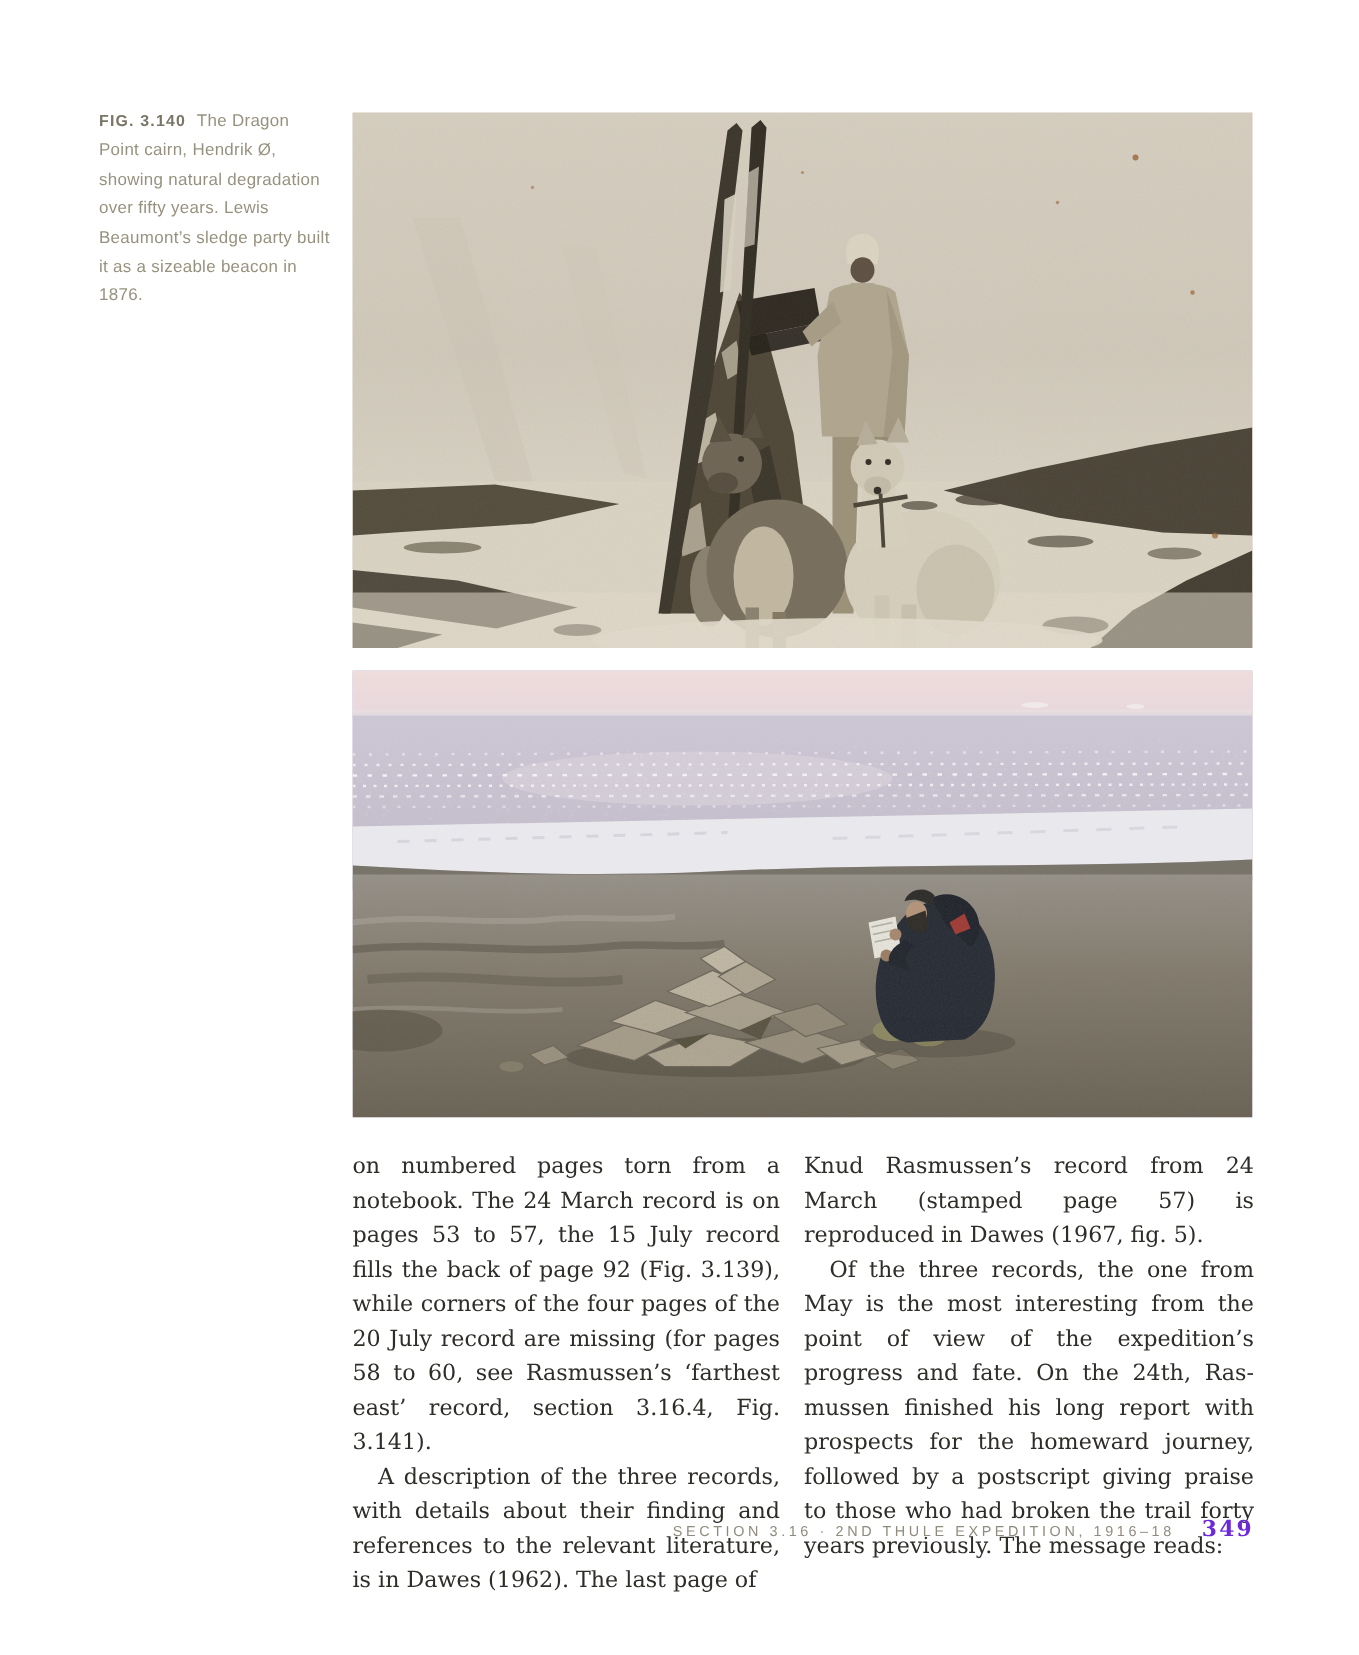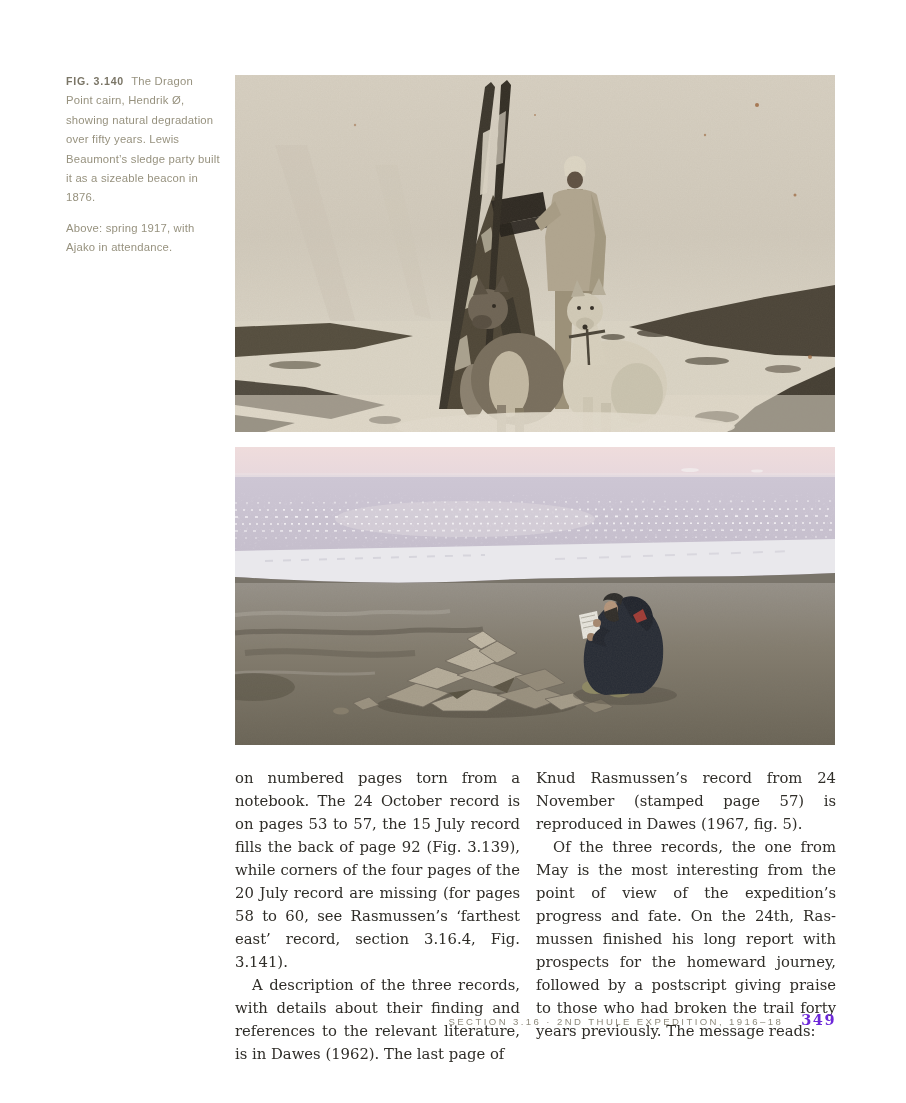--- a/index.html
+++ b/index.html
@@ -53,21 +53,20 @@
 </head>
 <body>
 
 <div class="page">
 
   <aside class="caption">
     <p class="cap">
       <span class="figlabel">FIG. 3.140</span>
       <span>The Dragon Point cairn, Hendrik Ø, showing natural degradation over fifty years. Lewis Beaumont’s sledge party built it as a sizeable beacon in 1876.</span>
     </p>
-    <p class="cap">Above: spring 1917, with Ajako in attendance.</p>
   </aside>
 
   <figure class="photo photo-top" role="img" style="margin:0" aria-label="Spring 1917: Ajako standing beside the stone beacon with two upright skis, a sledge board and two sledge dogs sitting in the snow">
     <svg viewBox="0 0 600 357" preserveAspectRatio="none">
       <defs>
         <linearGradient id="gsky" x1="0" y1="0" x2="0" y2="1">
           <stop offset="0" stop-color="#d7d0c2"></stop>
           <stop offset="0.45" stop-color="#d1cabc"></stop>
           <stop offset="0.72" stop-color="#d9d3c5"></stop>
           <stop offset="1" stop-color="#ded8c9"></stop>
@@ -282,25 +281,25 @@
         <circle cx="356" cy="190" r="4" fill="#9d7f66"></circle>
         <path d="M368,180 C360,184 356,190 358,196 L372,200 C366,192 370,186 376,184 Z" fill="#20242d"></path>
       </g>
 
       <rect y="136" width="600" height="162" filter="url(#grainB)" opacity="0.28"></rect>
     </svg>
   </figure>
 
   <main class="cols">
     <div class="col-left">
-      <p class="body-p">on numbered pages torn from a notebook. The 24 October record is on pages 53 to 57, the 15 July re­cord fills the back of page 92 (Fig. 3.139), while corners of the four pages of the 20 July record are missing (for pages 58 to 60, see Rasmussen’s ‘farthest east’ record, section 3.16.4, Fig. 3.141).</p>
+      <p class="body-p">on numbered pages torn from a notebook. The 24 March record is on pages 53 to 57, the 15 July re­cord fills the back of page 92 (Fig. 3.139), while corners of the four pages of the 20 July record are missing (for pages 58 to 60, see Rasmussen’s ‘farthest east’ record, section 3.16.4, Fig. 3.141).</p>
       <p class="body-p indent">A description of the three records, with details about their finding and references to the relevant literature, is in Dawes (1962). The last page of</p>
     </div>
     <div class="col-right">
-      <p class="body-p">Knud Rasmussen’s record from 24 November (stamped page 57) is reproduced in Dawes (1967, fig. 5).</p>
+      <p class="body-p">Knud Rasmussen’s record from 24 March (stamped page 57) is reproduced in Dawes (1967, fig. 5).</p>
       <p class="body-p indent">Of the three records, the one from May is the most interesting from the point of view of the expedition’s progress and fate. On the 24th, Ras­mussen finished his long report with prospects for the homeward journey, followed by a post­script giving praise to those who had broken the trail forty years previously. The message reads:</p>
     </div>
   </main>
 
   <footer class="footer">
     <span class="footer-section">SECTION 3.16 · 2ND THULE EXPEDITION, 1916–18</span>
     <span class="footer-page">349</span>
   </footer>
 
 </div>

